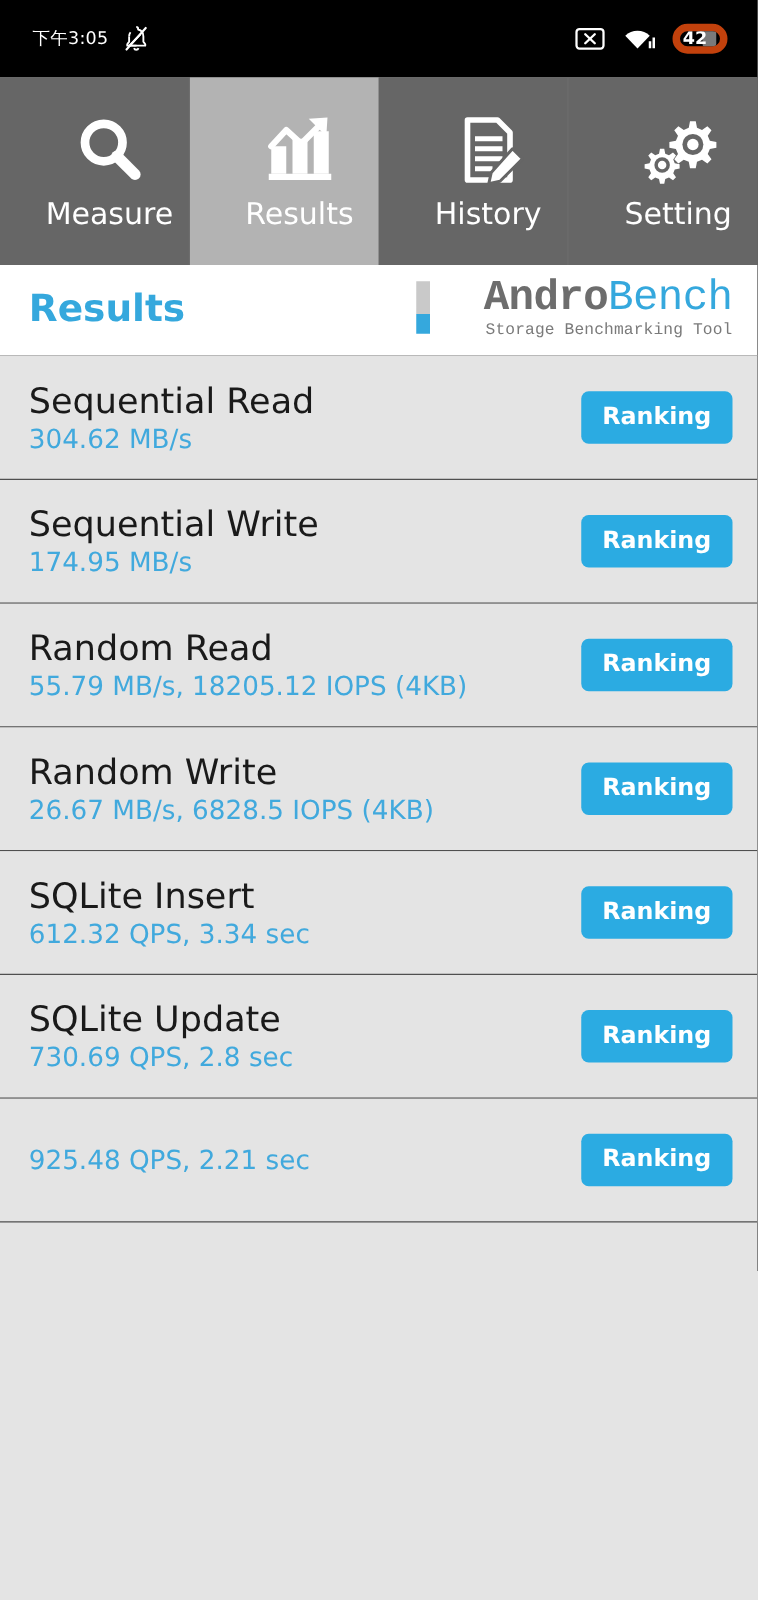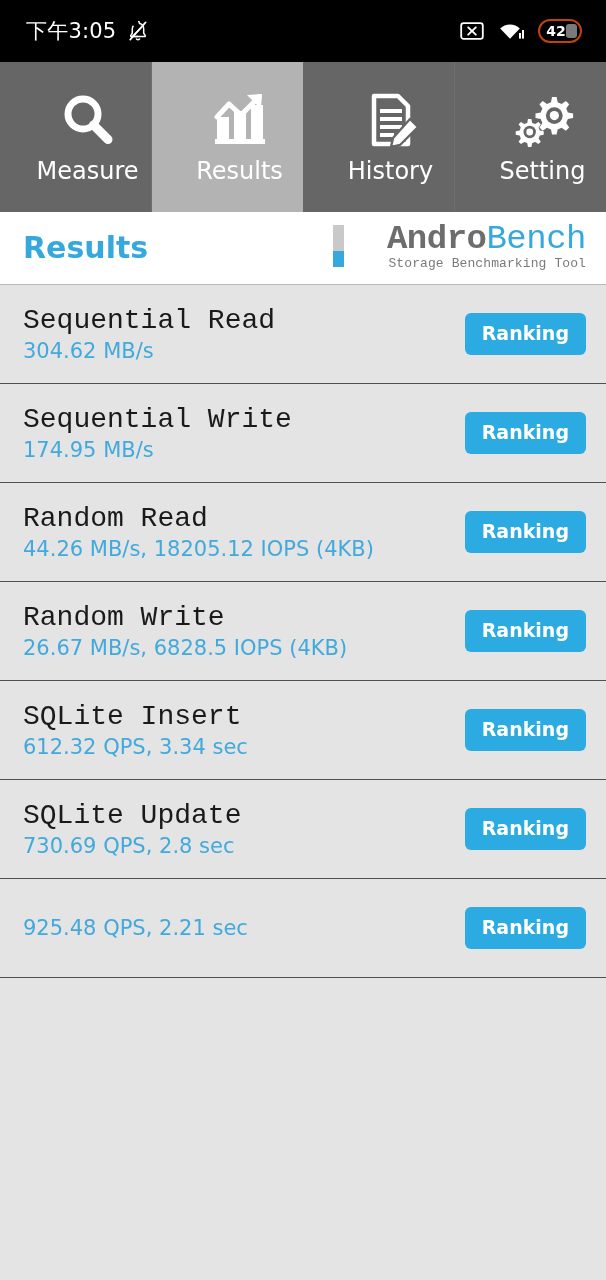--- a/index.html
+++ b/index.html
@@ -35,37 +35,37 @@
     padding: 0 24px 0 26px;
     box-sizing: border-box;
     flex: 0 0 auto;
   }
   .status-left {
     display: flex;
     align-items: center;
     gap: 10px;
   }
   .status-time {
-    font-size: 21px;
+    font-size: 14px;
     letter-spacing: 0.2px;
     color: #ffffff;
     line-height: 1;
   }
   .status-right {
     display: flex;
     align-items: center;
     gap: 13px;
   }
   .icon-svg { display: block; }
 
   .battery {
     position: relative;
     width: 44px;
     height: 24px;
-    border: 2px solid #c2410c;
+    border: 6px solid #c2410c;
     border-radius: 12px;
     box-sizing: border-box;
     display: flex;
     align-items: center;
     justify-content: center;
     overflow: hidden;
   }
   .battery-fill {
     position: absolute;
     left: 0; top: 0; bottom: 0;
@@ -199,21 +199,20 @@
   .result-row:last-child { border-bottom: none; }
   .row-texts {
     display: flex;
     flex-direction: column;
     gap: 5px;
   }
   .row-title {
     font-size: 28px;
     color: #1a1a1a;
     line-height: 1.05;
-    font-family: Liberation Mono, monospace;
   }
   .row-value {
     font-size: 21px;
     color: #41a9dd;
     line-height: 1.05;
   }
   .ranking-btn {
     background: #2babe2;
     color: #ffffff;
     font-size: 19px;
@@ -353,21 +352,21 @@
       <div class="row-texts">
         <span class="row-title">Sequential Write</span>
         <span class="row-value">174.95 MB/s</span>
       </div>
       <button class="ranking-btn">Ranking</button>
     </div>
 
     <div class="result-row">
       <div class="row-texts">
         <span class="row-title">Random Read</span>
-        <span class="row-value">44.26 MB/s, 18205.12 IOPS (4KB)</span>
+        <span class="row-value">55.79 MB/s, 18205.12 IOPS (4KB)</span>
       </div>
       <button class="ranking-btn">Ranking</button>
     </div>
 
     <div class="result-row">
       <div class="row-texts">
         <span class="row-title">Random Write</span>
         <span class="row-value">26.67 MB/s, 6828.5 IOPS (4KB)</span>
       </div>
       <button class="ranking-btn">Ranking</button>

